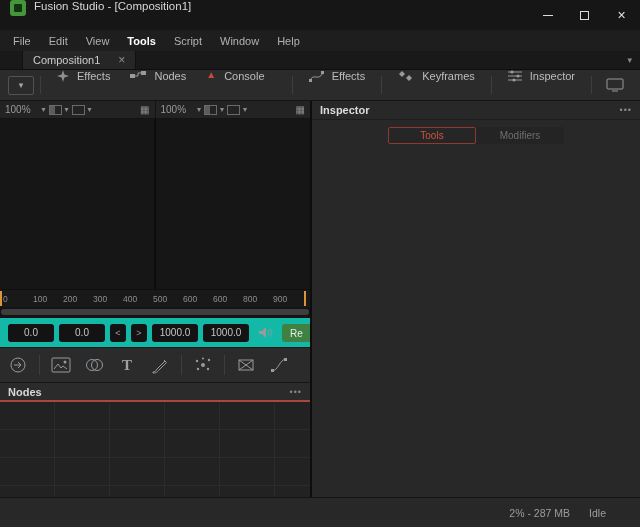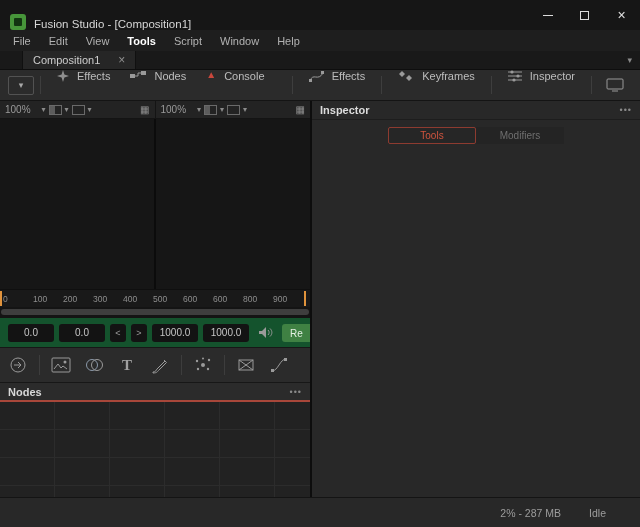--- a/index.html
+++ b/index.html
@@ -3,21 +3,21 @@
 <meta charset="utf-8">
 <style>
   html,body{margin:0;padding:0;background:#000;}
   *{box-sizing:border-box;}
   .window{
     width:640px;height:527px;background:#202020;color:#c8c8c8;
     font-family:"Liberation Sans", sans-serif;font-size:11px;
     display:flex;flex-direction:column;overflow:hidden;position:relative;
   }
   
-  .titlebar{height:30px;background:#161616;display:flex;align-items:flex-end;flex:0 0 auto;}
+  .titlebar{height:30px;background:#161616;display:flex;align-items:flex-start;flex:0 0 auto;}
   .app-icon{width:16px;height:16px;margin:0 8px 0 10px;background:#47953a;border-radius:3px;position:relative;flex:0 0 auto;}
   .app-icon .logo-inner{position:absolute;left:4px;top:4px;width:8px;height:8px;background:#123311;border-radius:1px;display:block;}
   .title{color:#d6d6d6;font-size:11.5px;}
   .win-controls{margin-left:auto;display:flex;height:100%;}
   .win-btn{width:37px;height:100%;display:flex;align-items:center;justify-content:center;color:#e0e0e0;}
   .min-glyph{width:10px;height:1px;background:#dcdcdc;display:block;}
   .max-glyph{width:9px;height:9px;border:1px solid #dcdcdc;display:block;}
   .close-glyph{font-size:14px;line-height:1;}
   
   .menubar{height:21px;background:#1e1e1e;display:flex;align-items:center;padding-left:4px;flex:0 0 auto;}
@@ -59,21 +59,21 @@
   .tick{position:absolute;top:4px;font-size:8.5px;color:#8d8d8d;}
   .t0{left:3px}.t1{left:33px}.t2{left:63px}.t3{left:93px}.t4{left:123px}
   .t5{left:153px}.t6{left:183px}.t7{left:213px}.t8{left:243px}.t9{left:273px}
   .range-marker{position:absolute;top:1px;bottom:1px;width:2px;background:#e0933c;}
   .rm-left{left:0;}
   .rm-right{right:4px;}
   
   .scrollstrip{height:10px;background:#141414;padding:2px 1px;flex:0 0 auto;}
   .scrollbar{height:100%;width:100%;background:#3e3e3e;border-radius:3px;}
   
-  .transport{height:30px;background:#14532d;display:flex;align-items:center;gap:5px;padding:0 8px;position:relative;border-top:1px solid #141414;flex:0 0 auto;}
+  .transport{height:30px;background:#14b8a6;display:flex;align-items:center;gap:5px;padding:0 8px;position:relative;border-top:1px solid #141414;flex:0 0 auto;}
   .t-field{background:#131313;border-radius:3px;height:18px;width:46px;display:flex;align-items:center;justify-content:center;color:#c6c6c6;font-size:10px;flex:0 0 auto;}
   .t-step{background:#131313;border-radius:3px;height:18px;width:16px;display:flex;align-items:center;justify-content:center;color:#9a9a9a;font-size:9px;flex:0 0 auto;}
   .t-audio{margin-left:4px;display:flex;align-items:center;flex:0 0 auto;}
   .render-btn{position:absolute;right:-32px;top:6px;width:60px;height:18px;background:#3f8143;border-radius:3px;color:#e4f0e4;display:flex;align-items:center;padding-left:8px;font-size:10px;}
   
   .toolsrow{height:36px;background:#2b2b2b;display:flex;align-items:center;padding:0 6px;gap:9px;border-top:1px solid #171717;border-bottom:1px solid #171717;flex:0 0 auto;}
   .tool-ic{width:24px;height:22px;display:flex;align-items:center;justify-content:center;}
   .tool-sep{width:1px;height:20px;background:#3d3d3d;flex:0 0 auto;}
   .tool-t{font-family:"Liberation Serif",serif;font-weight:bold;font-size:15px;color:#a0a0a0;}
   
@@ -87,21 +87,21 @@
   }
   
   .inspector-header{height:19px;display:flex;align-items:center;padding:0 8px;background:#282828;border-bottom:1px solid #1d1d1d;flex:0 0 auto;}
   .inspector-title{color:#dcdcdc;font-weight:bold;font-size:11px;}
   .inspector-tabs{height:30px;display:flex;justify-content:center;align-items:center;flex:0 0 auto;}
   .itab{width:88px;height:17px;display:flex;align-items:center;justify-content:center;font-size:10px;background:#242424;border:1px solid #242424;}
   .itab.active{color:#d0543e;border:1px solid #8d3b30;border-radius:2px;background:#262626;}
   .itab.inactive{color:#6f6f6f;}
   .inspector-body{flex:1;}
   
-  .statusbar{height:30px;background:#282828;border-top:1px solid #141414;display:flex;align-items:center;justify-content:flex-end;gap:28px;padding-right:34px;color:#9c9c9c;font-size:10.5px;flex:0 0 auto;}
+  .statusbar{height:30px;background:#282828;border-top:1px solid #141414;display:flex;align-items:center;justify-content:flex-end;gap:19px;padding-right:34px;color:#9c9c9c;font-size:10.5px;flex:0 0 auto;}
 </style>
 </head>
 <body>
 
 <div class="window">
 
   <div class="titlebar">
     <div class="app-icon">
         <span class="logo-inner"></span>
       </div>

